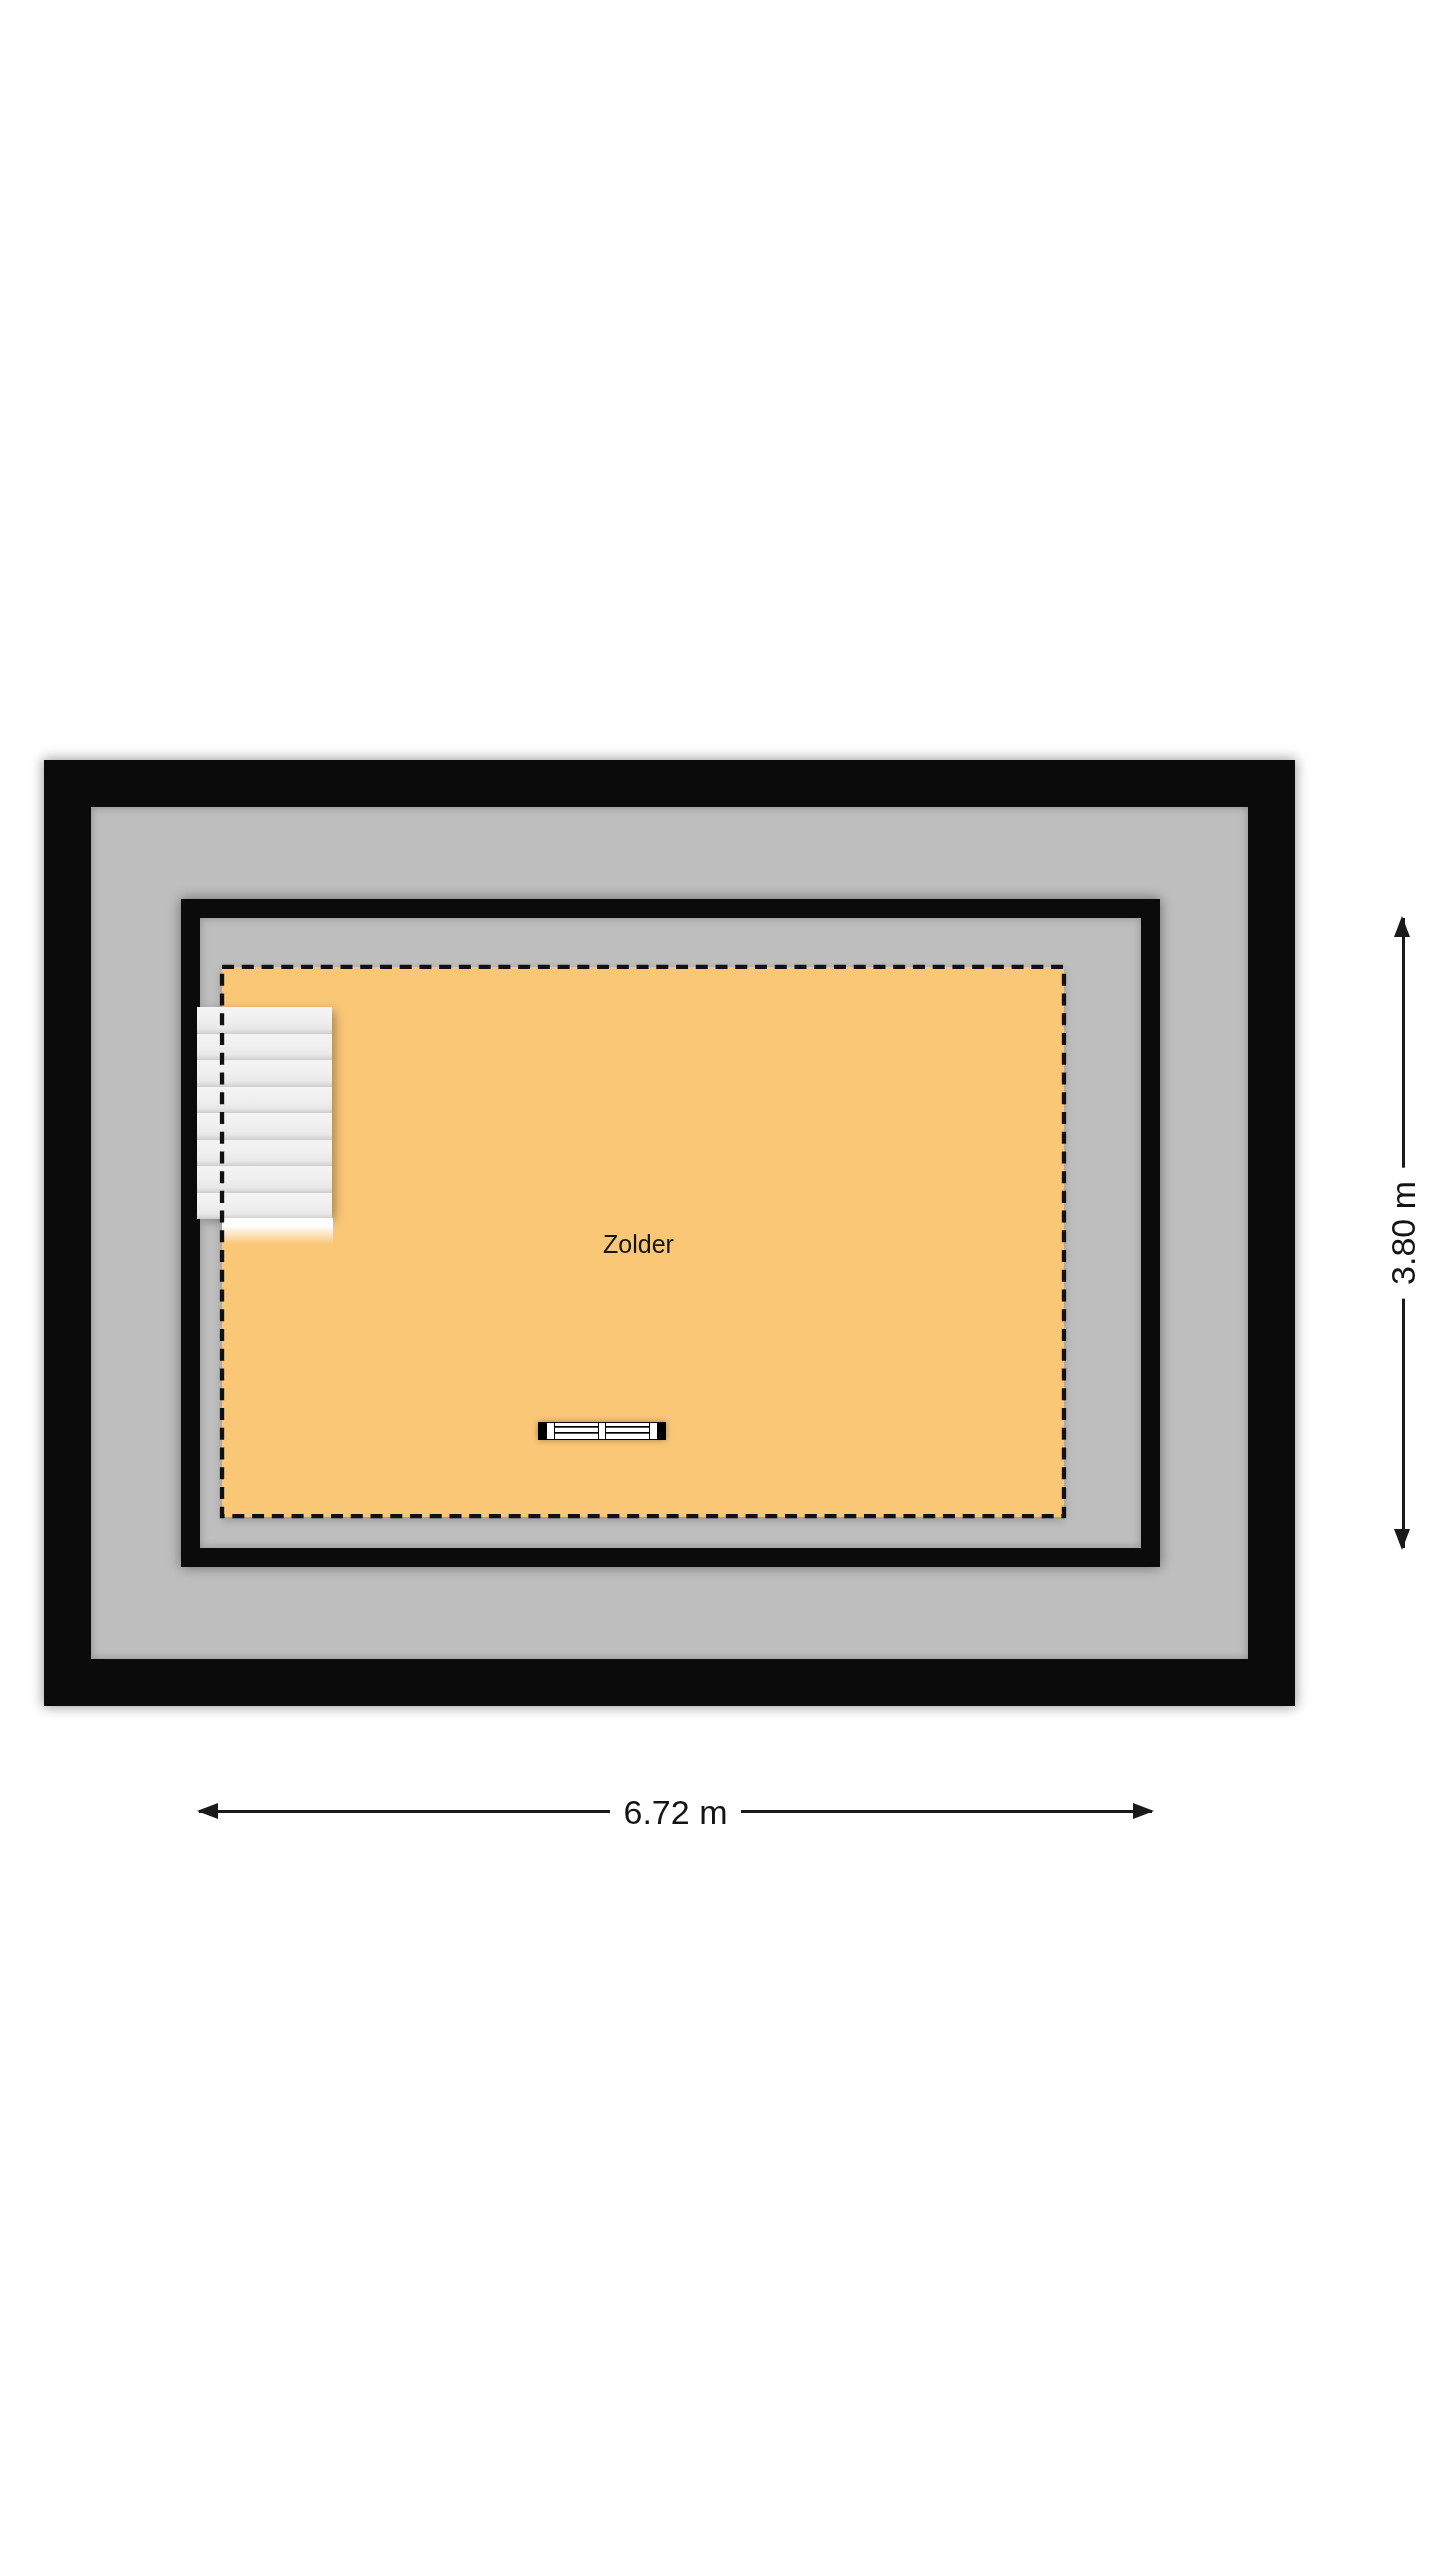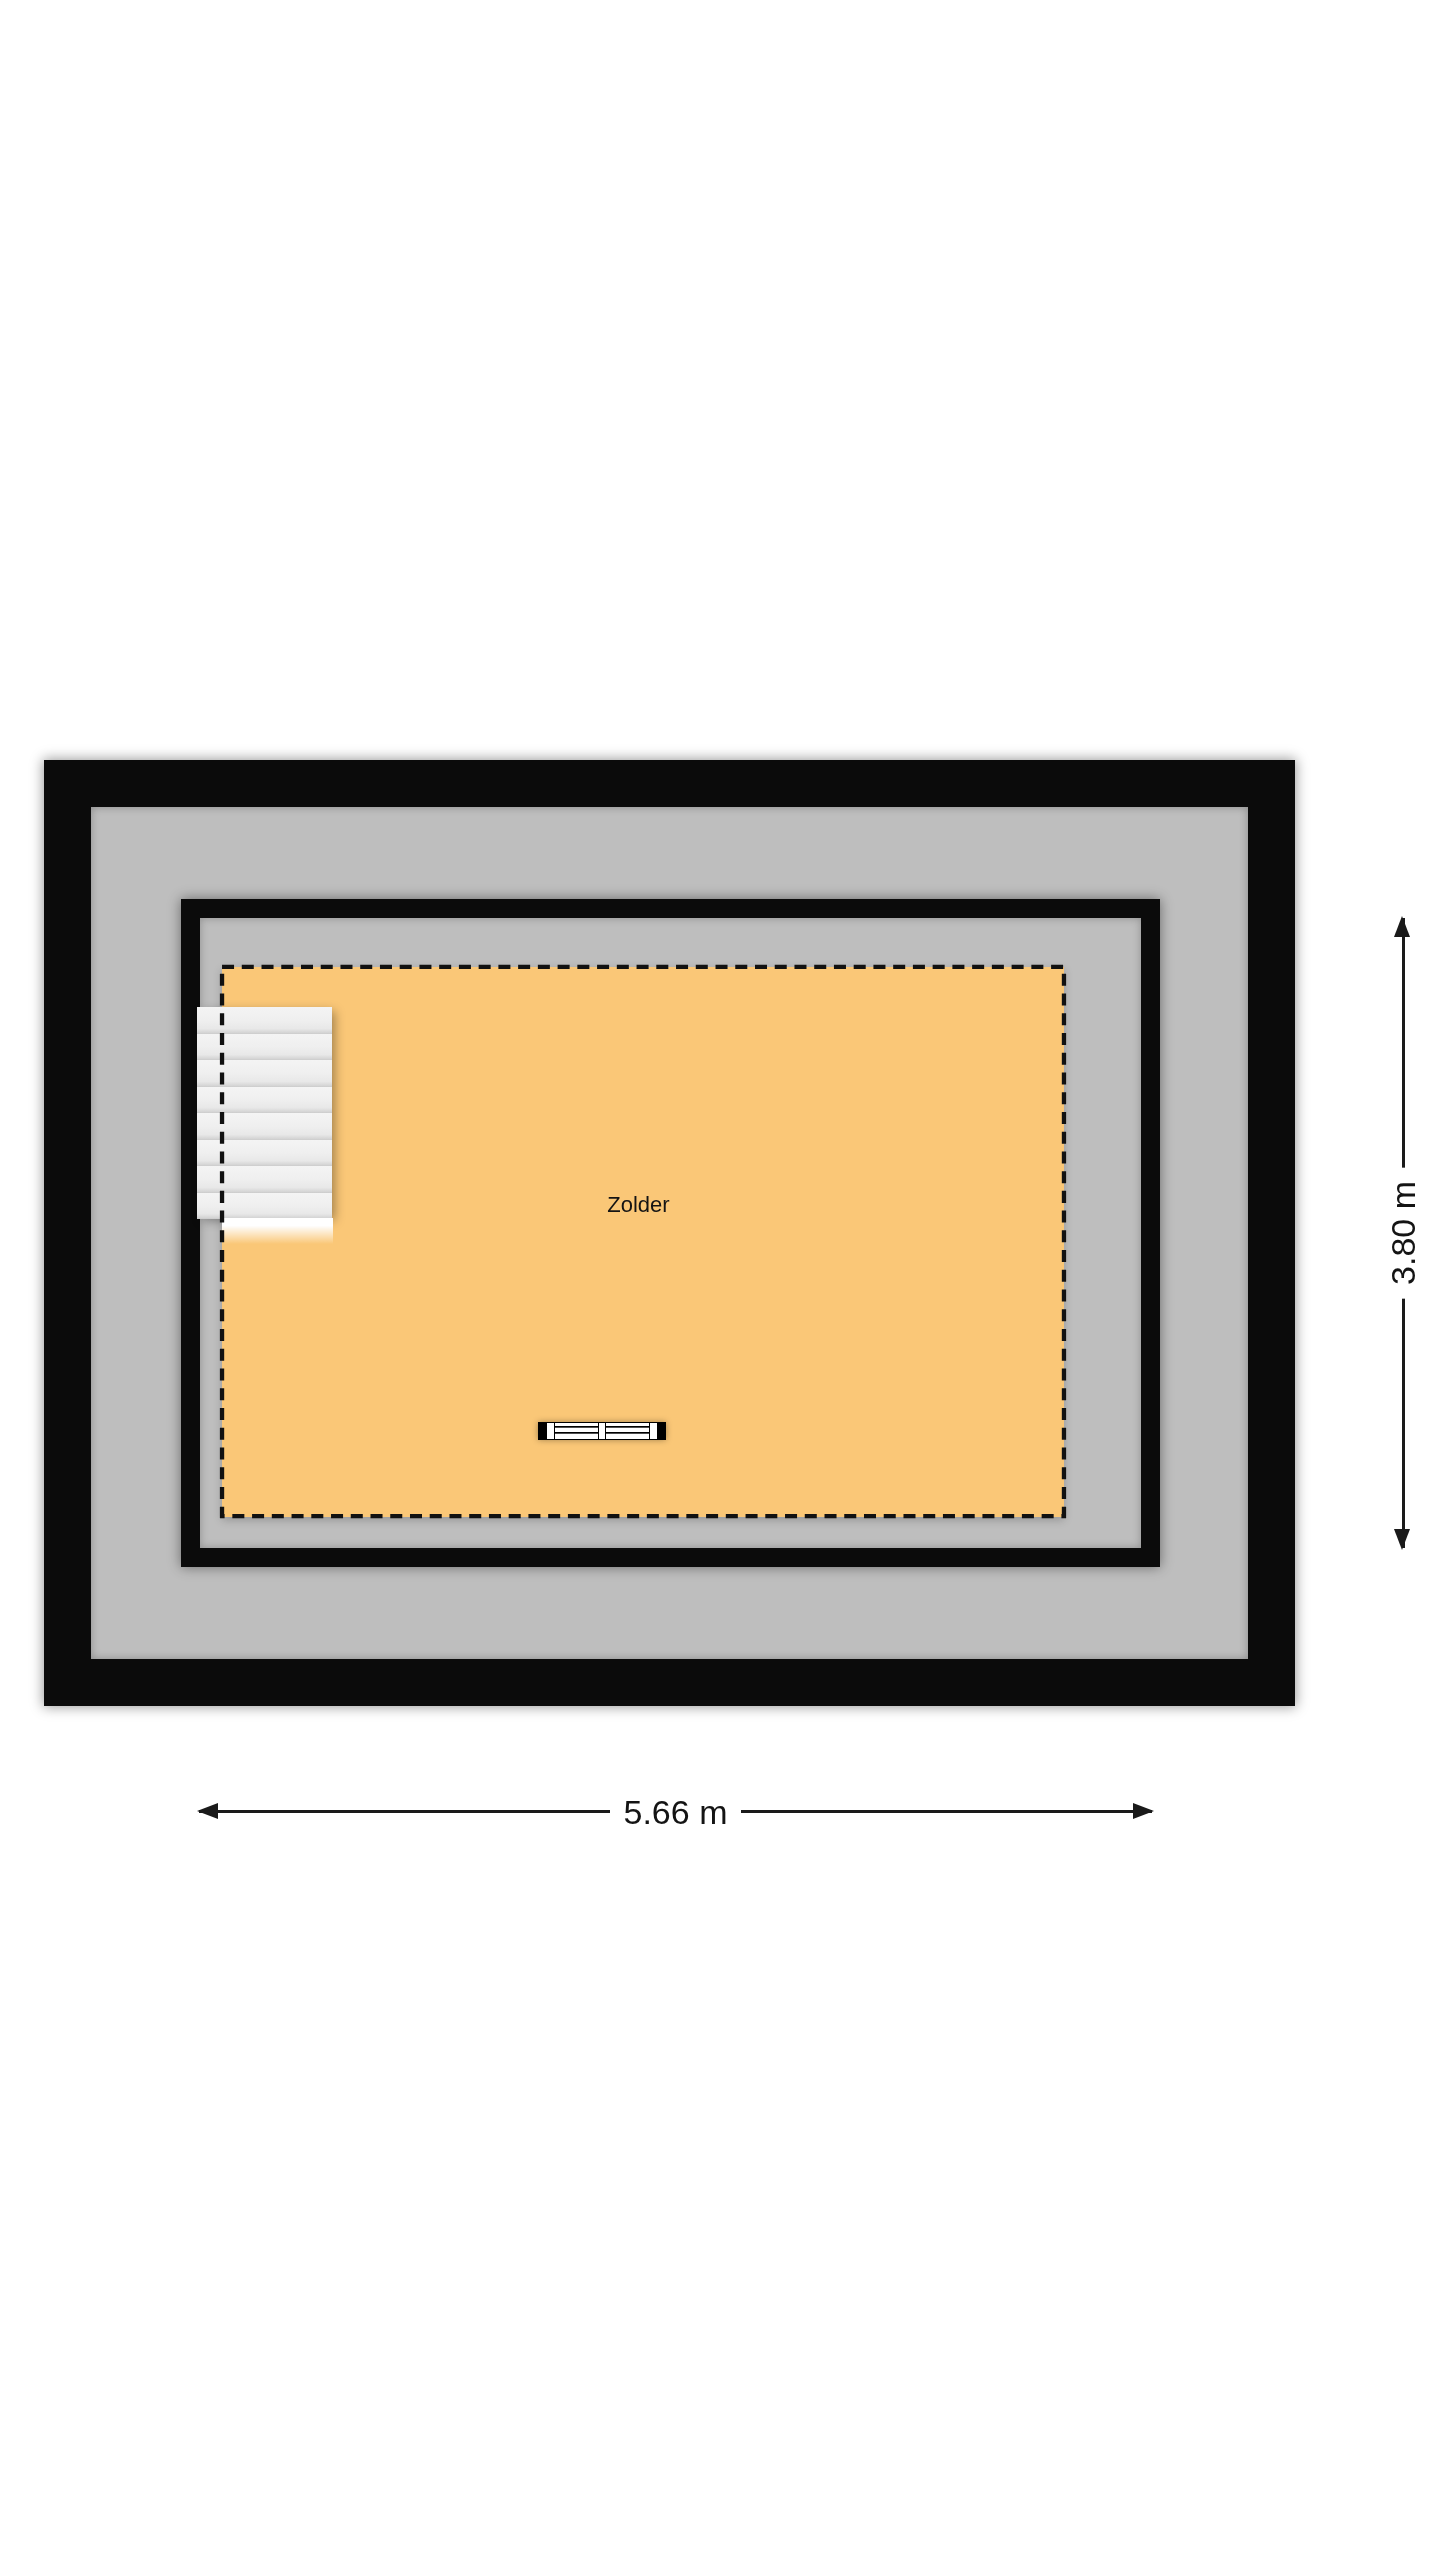--- a/index.html
+++ b/index.html
@@ -78,22 +78,22 @@
   .radiator .fins {
     flex:1 1 auto;
     background-image:linear-gradient(#000,#000),linear-gradient(#000,#000);
     background-size:100% 1.7px;
     background-position:0 3.4px,0 9.4px;
     background-repeat:no-repeat;
   }
 
   
   .room-label {
-    position:absolute; left:467px; top:1184px; width:343px;
-    text-align:center; font-size:22px; line-height:41px; color:#141414;
+    position:absolute; left:467px; top:1224px; width:343px;
+    text-align:center; font-size:25px; line-height:41px; color:#141414;
     z-index:4;
   }
 
   
   .dim-h {
     position:absolute; left:197px; top:1793px; width:957px; height:38px;
     display:flex; align-items:center; justify-content:center;
   }
   .dim-h .line {
     position:absolute; left:1.7px; right:1.7px; top:17px; height:3.4px; background:#1a1a1a;
@@ -179,21 +179,21 @@
     <div class="cell right"></div>
     <div class="cap"></div>
   </div>
 
   <div class="room-label">Zolder</div>
 
   <div class="dim-h">
     <div class="line"></div>
     <div class="arrow left"></div>
     <div class="arrow right"></div>
-    <span class="dim-label">5.66 m</span>
+    <span class="dim-label">6.72 m</span>
   </div>
 
   <div class="dim-v">
     <div class="vline"></div>
     <div class="varrow up"></div>
     <div class="varrow down"></div>
     <span class="dim-label v">3.80 m</span>
   </div>
 
 </div>

